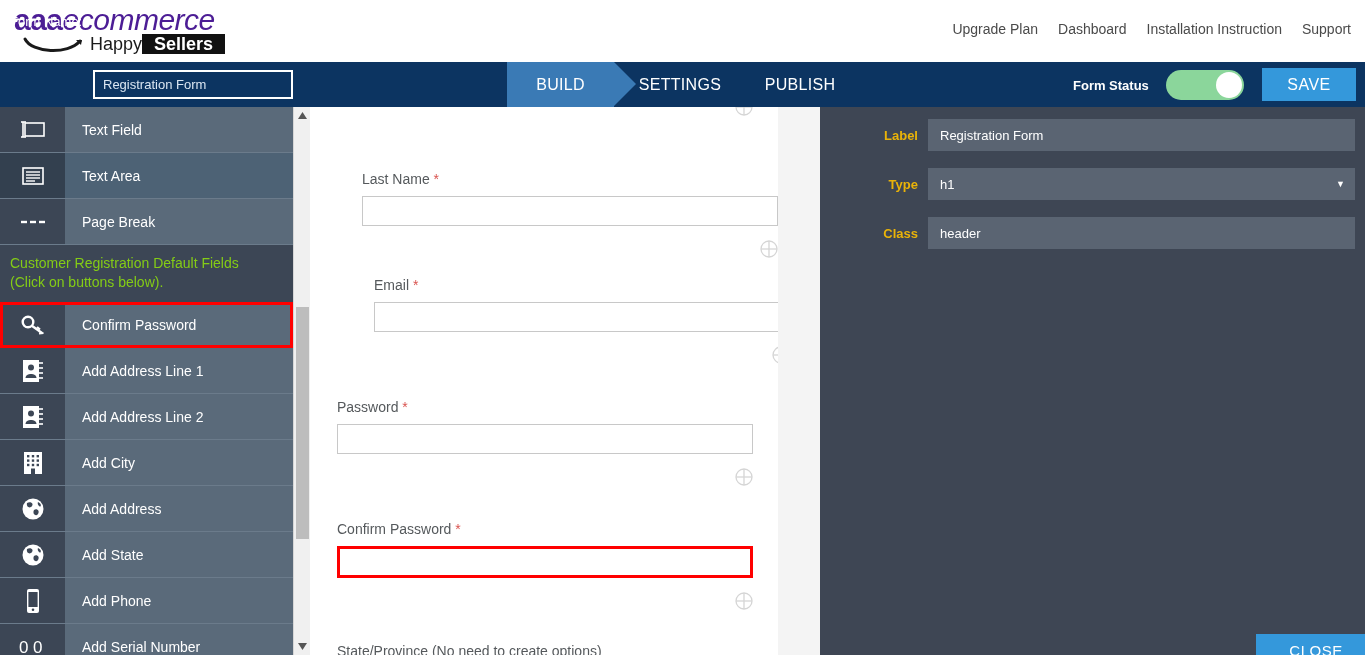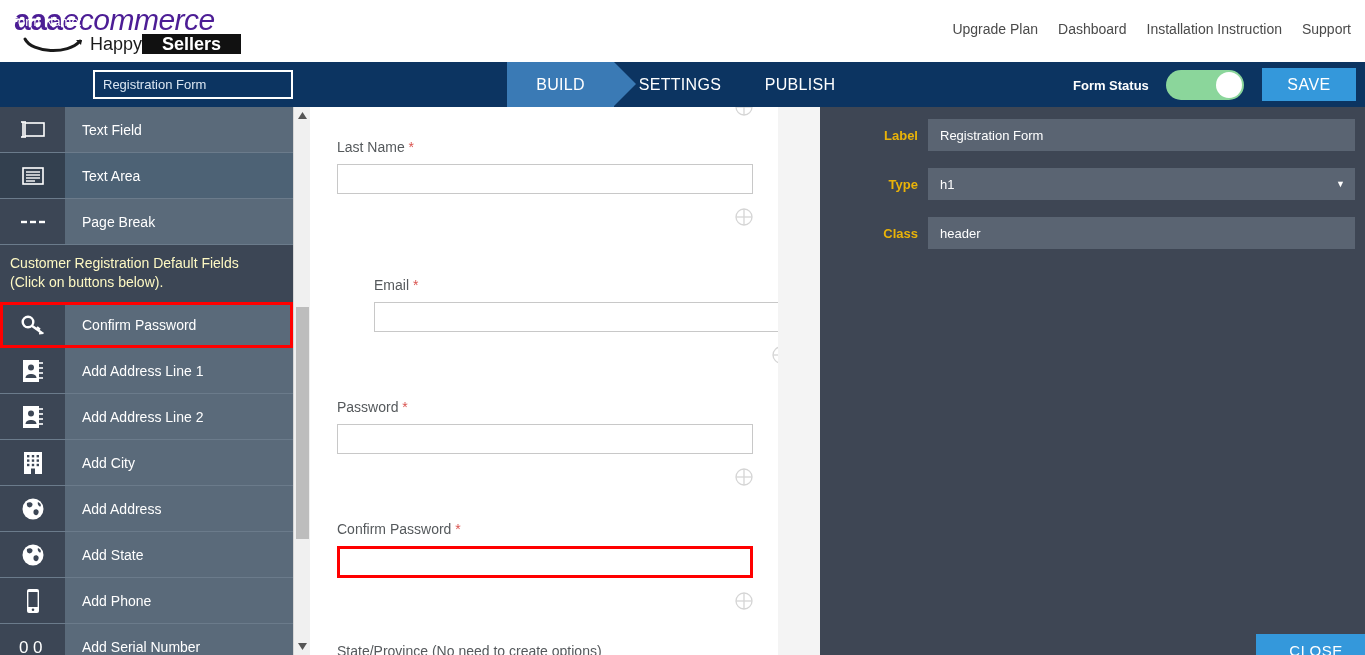--- a/index.html
+++ b/index.html
@@ -25,21 +25,21 @@
     font-size: 30px; line-height: 32px;
     color: #4c1d95; white-space: nowrap;
   }
   .logo-line1 .bold { font-weight: bold; letter-spacing: -0.5px; }
   .logo-line1 .ital { font-style: italic; letter-spacing: -0.5px; }
   .logo-line2 {
     position: absolute; left: 76px; top: 30px;
     font-size: 18px; color: #1a1a1a; white-space: nowrap;
   }
   .logo-line2 .inv {
-    background: #111; color: #fff; padding: 0 20px; font-weight: bold;
+    background: #111; color: #fff; padding: 0 12px; font-weight: bold;
   }
   .smile {
     position: absolute; left: 8px; top: 32px;
     width: 66px; height: 20px;
   }
 
   .topnav {
     position: absolute; right: 14px; top: 21px;
     display: flex; gap: 20px; align-items: center;
   }
@@ -136,21 +136,21 @@
     flex: 0 0 65px;
   }
   .side-item.alt .side-icon { background: #33404f; }
   .side-label {
     padding-left: 17px;
     font-size: 14px; color: #ffffff;
   }
   .side-note {
     background: #3c4655;
     padding: 9px 10px 10px 10px;
-    color: #fef9c3; font-size: 14px; line-height: 19px;
+    color: #84cc16; font-size: 14px; line-height: 19px;
   }
   .side-item.selected {
     outline: 3px solid #ff0000;
     outline-offset: -3px;
     z-index: 5;
   }
 
   
   .sb-scroll {
     position: absolute; top: 107px; left: 293px;
@@ -458,21 +458,21 @@
 <div class="canvas">
 
   <div style="position:absolute; left:424px; top:-9px;">
     <svg width="18" height="18" viewBox="0 0 18 18">
       <circle cx="9" cy="9" r="8" fill="none" stroke="#d5d5d5" stroke-width="1.3"></circle>
       <line x1="9" y1="1" x2="9" y2="17" stroke="#d5d5d5" stroke-width="1.3"></line>
       <line x1="1" y1="9" x2="17" y2="9" stroke="#d5d5d5" stroke-width="1.3"></line>
     </svg>
   </div>
 
-  <div class="field-block" style="top:32px;">
+  <div class="field-block" style="top:64px;margin-left:25px;">
     <div class="field-label">
       <span>Last Name</span>
       <span class="req">*</span>
     </div>
     <input class="field-input" type="text" value="" style="">
     <div class="move-handle" style="top:69px;">
       <svg width="18" height="18" viewBox="0 0 18 18">
         <circle cx="9" cy="9" r="8" fill="none" stroke="#d5d5d5" stroke-width="1.3"></circle>
         <line x1="9" y1="1" x2="9" y2="17" stroke="#d5d5d5" stroke-width="1.3"></line>
         <line x1="1" y1="9" x2="17" y2="9" stroke="#d5d5d5" stroke-width="1.3"></line>

